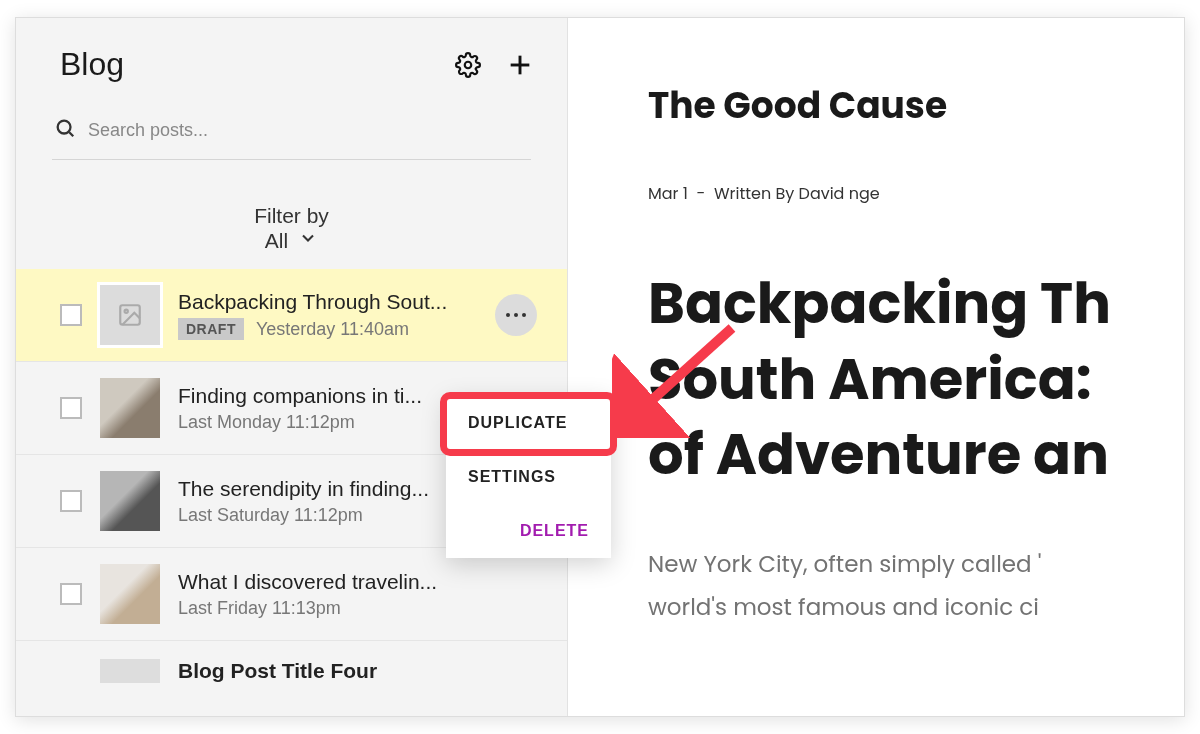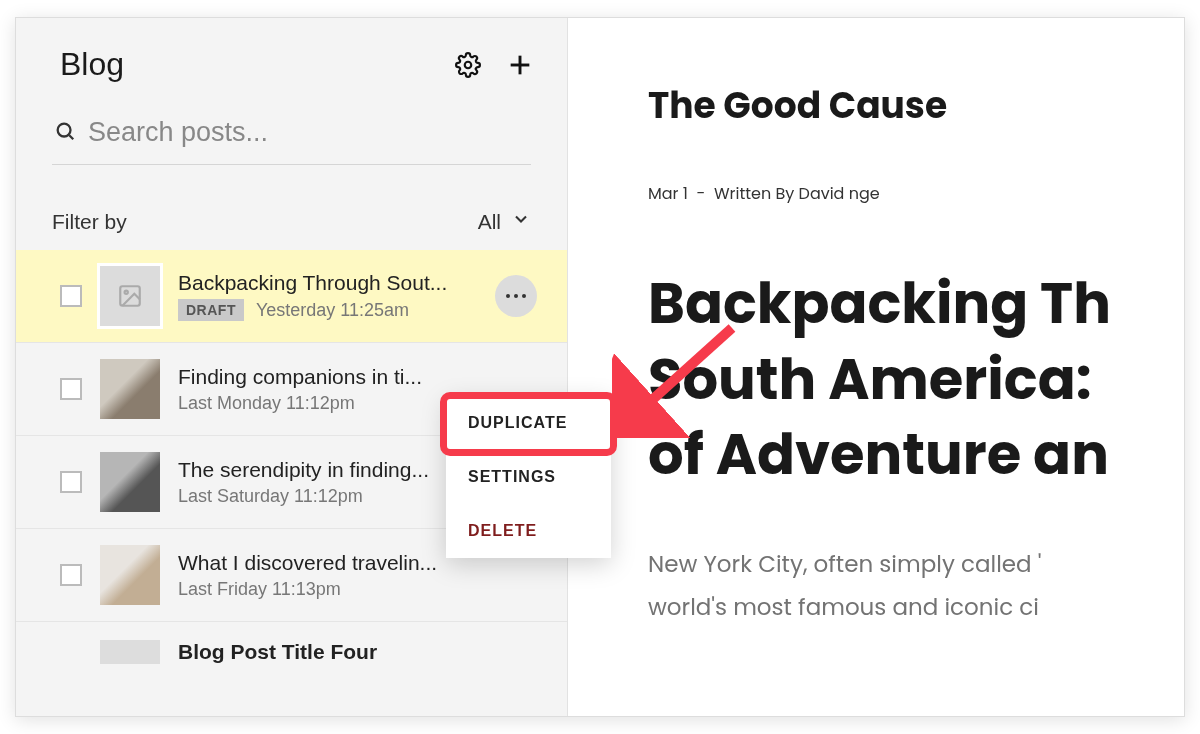--- a/index.html
+++ b/index.html
@@ -54,33 +54,34 @@
     margin: 10px 36px 0 36px;
     border-bottom: 1px solid #d5d5d5;
     display: flex;
     gap: 12px;
     align-items: center;
     padding: 6px 2px 16px 2px;
   }
   .search-input {
     border: none;
     background: transparent;
-    font-size: 27px;
+    font-size: 18px;
     color: #666;
     outline: none;
     flex: 1;
   }
   .search-input::placeholder { color: #888; }
   .filter-row {
     display: flex;
     justify-content: space-between;
     align-items: center;
     padding: 44px 36px 16px 36px;
     font-size: 21px;
     color: #333;
+    flex-direction: column;
   }
   .filter-dropdown {
     display: flex; gap: 10px; align-items: center;
     cursor: pointer;
   }
   .post-list { flex: 1; overflow: hidden; }
   .post-item {
     display: flex;
     align-items: center;
     gap: 18px;
@@ -147,21 +148,21 @@
     z-index: 30;
   }
   .dropdown-item {
     padding: 18px 22px;
     font-size: 16px;
     font-weight: 700;
     letter-spacing: 1px;
     color: #222;
     cursor: pointer;
   }
-  .dropdown-item.danger { color: #7f1d1d; }
+  .dropdown-item.danger { color: #a21caf; text-align: right; }
   .highlight-box {
     position: absolute;
     top: 374px;
     left: 424px;
     width: 177px;
     height: 64px;
     border: 7px solid #f63b4b;
     border-radius: 10px;
     z-index: 40;
     pointer-events: none;
@@ -262,21 +263,21 @@
           <svg width="26" height="26" viewBox="0 0 24 24" fill="none" stroke="#aaa" stroke-width="2">
               <rect x="3" y="3" width="18" height="18" rx="2"></rect>
               <circle cx="8.5" cy="8.5" r="1.5"></circle>
               <polyline points="21 15 16 10 5 21"></polyline>
             </svg>
         </div>
         <div class="post-meta">
           <div class="post-title">Backpacking Through Sout...</div>
           <div class="post-sub">
             <span class="draft-badge">DRAFT</span>
-            <span>Yesterday 11:25am</span>
+            <span>Yesterday 11:40am</span>
           </div>
         </div>
         <div class="more-btn">
             <span></span>
             <span></span>
             <span></span>
           </div>
       </div>
 
       <div class="post-item">

